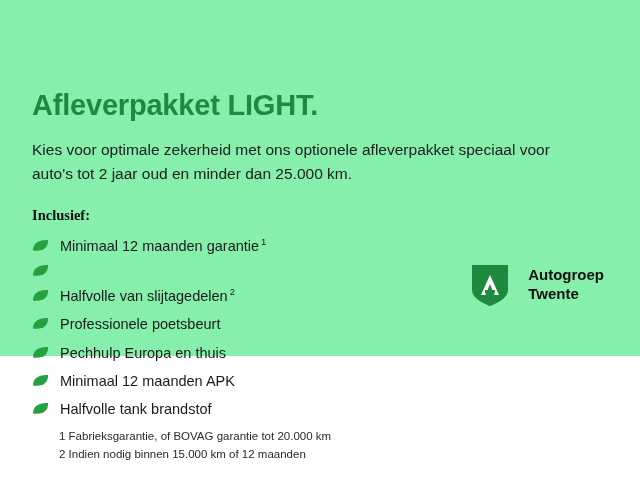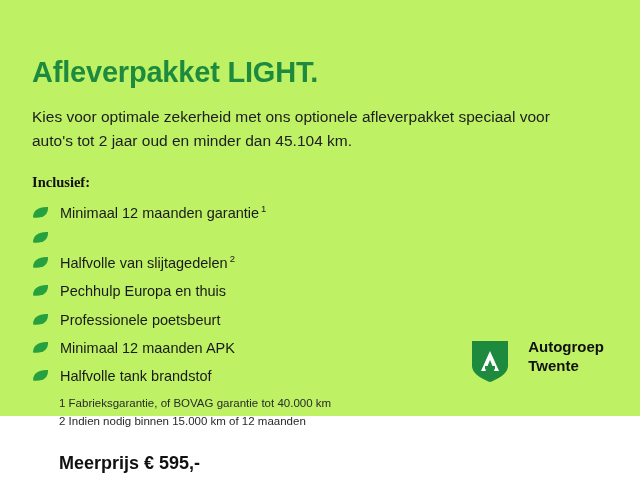--- a/index.html
+++ b/index.html
@@ -10,24 +10,24 @@
     width: 640px;
     height: 480px;
     background: #ffffff;
     font-family: "Liberation Sans", sans-serif;
     color: #1a1a1a;
     overflow: hidden;
   }
   .page {
     position: relative;
     width: 640px;
-    height: 416px;
+    height: 356px;
     box-sizing: border-box;
-    padding: 56px 32px 0 32px;
-    background: #bef264;
+    padding: 89px 32px 0 32px;
+    background: #86efac;
   }
   .title {
     font-size: 29px;
     font-weight: bold;
     color: #1d8a3e;
     letter-spacing: -0.2px;
     margin: 0 0 16px 0;
     line-height: 1.15;
   }
   .intro {
@@ -79,23 +79,23 @@
   }
   .price {
     margin: 22px 0 0 27px;
     font-size: 18px;
     font-weight: bold;
     color: #111111;
   }
   .logo {
     position: absolute;
     right: 36px;
-    bottom: 32px;
+    bottom: 48px;
     display: flex;
-    align-items: flex-start;
+    align-items: center;
     gap: 7px;
   }
   .logo-shield {
     width: 42px;
     height: 46px;
     margin-right: 10px;
   }
   .logo-text {
     font-size: 15px;
     font-weight: bold;
@@ -104,21 +104,21 @@
   }
   .logo-text div { white-space: nowrap; }
 </style>
 </head>
 <body>
 
 <div class="page">
 
   <h1 class="title">Afleverpakket LIGHT.</h1>
 
-  <p class="intro">Kies voor optimale zekerheid met ons optionele afleverpakket speciaal voor auto's tot 2 jaar oud en minder dan 45.104 km.</p>
+  <p class="intro">Kies voor optimale zekerheid met ons optionele afleverpakket speciaal voor auto's tot 2 jaar oud en minder dan 25.000 km.</p>
 
   <div class="incl-label">Inclusief:</div>
 
   <ul class="features">
     <li>
       <span class="leaf">
         <svg width="17" height="13" viewBox="0 0 17 13">
             <path d="M1 11.5 C1 4 7 0.5 16 1 C16.5 9 10.5 12.8 1 11.5 Z" fill="#27a03f"></path>
           </svg>
       </span>
@@ -138,50 +138,50 @@
           </svg>
       </span>
       <span class="feat-text"><span>Halfvolle van slijtagedelen</span><sup>2</sup></span>
     </li>
     <li>
       <span class="leaf">
         <svg width="17" height="13" viewBox="0 0 17 13">
             <path d="M1 11.5 C1 4 7 0.5 16 1 C16.5 9 10.5 12.8 1 11.5 Z" fill="#27a03f"></path>
           </svg>
       </span>
-      <span class="feat-text"><span>Pechhulp Europa en thuis</span><sup></sup></span>
+      <span class="feat-text"><span>Professionele poetsbeurt</span><sup></sup></span>
     </li>
     <li>
       <span class="leaf">
         <svg width="17" height="13" viewBox="0 0 17 13">
             <path d="M1 11.5 C1 4 7 0.5 16 1 C16.5 9 10.5 12.8 1 11.5 Z" fill="#27a03f"></path>
           </svg>
       </span>
-      <span class="feat-text"><span>Professionele poetsbeurt</span><sup></sup></span>
+      <span class="feat-text"><span>Pechhulp Europa en thuis</span><sup></sup></span>
     </li>
     <li>
       <span class="leaf">
         <svg width="17" height="13" viewBox="0 0 17 13">
             <path d="M1 11.5 C1 4 7 0.5 16 1 C16.5 9 10.5 12.8 1 11.5 Z" fill="#27a03f"></path>
           </svg>
       </span>
       <span class="feat-text"><span>Minimaal 12 maanden APK</span><sup></sup></span>
     </li>
     <li>
       <span class="leaf">
         <svg width="17" height="13" viewBox="0 0 17 13">
             <path d="M1 11.5 C1 4 7 0.5 16 1 C16.5 9 10.5 12.8 1 11.5 Z" fill="#27a03f"></path>
           </svg>
       </span>
       <span class="feat-text"><span>Halfvolle tank brandstof</span><sup></sup></span>
     </li>
   </ul>
 
   <div class="footnotes">
-    <div>1 Fabrieksgarantie, of BOVAG garantie tot 40.000 km</div>
+    <div>1 Fabrieksgarantie, of BOVAG garantie tot 20.000 km</div>
     <div>2 Indien nodig binnen 15.000 km of 12 maanden</div>
   </div>
 
   <div class="price">Meerprijs € 595,-</div>
 
   <div class="logo">
     <span class="logo-shield">
       <svg width="42" height="46" viewBox="0 0 42 46">
         <path d="M3 3 H39 V28 C39 38 21 44 21 44 C21 44 3 38 3 28 Z" fill="#1d8a3e"></path>
         <path d="M21 13 L30 33 H25.5 L21 22 L16.5 33 H12 Z" fill="#ffffff"></path>

